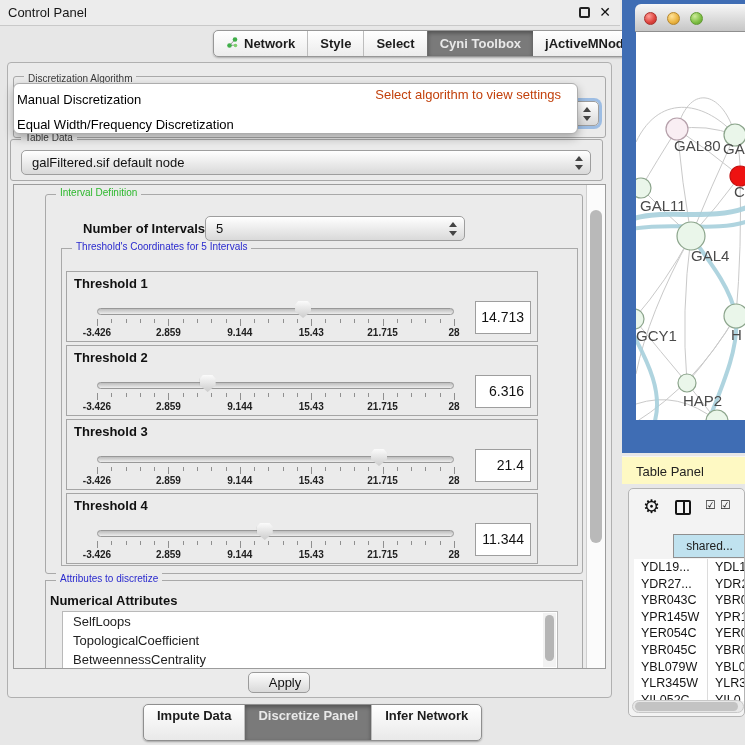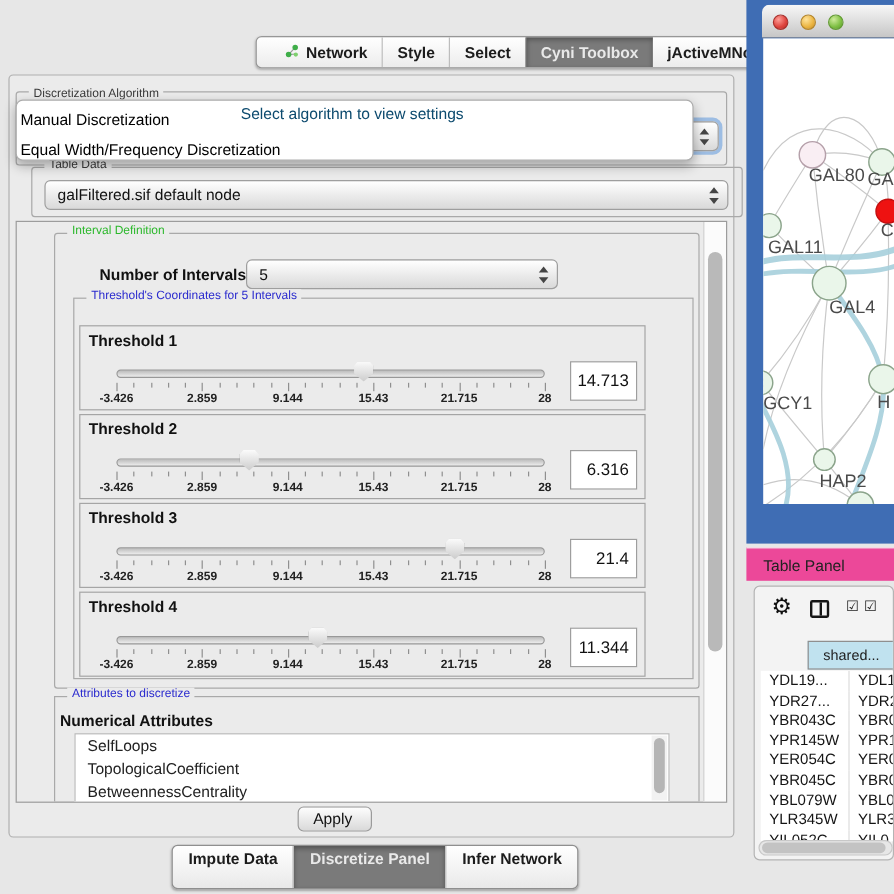--- a/index.html
+++ b/index.html
@@ -8,21 +8,21 @@
           font-family:"Liberation Sans","DejaVu Sans",sans-serif;color:#1b1b1b;}
 
   
   .cp-titlebar{position:absolute;left:0;top:0;width:620px;height:26px;background:#ececec;border-bottom:1px solid #c9c9c9;}
   .cp-title{position:absolute;left:8px;top:5px;font-size:13px;color:#161616;}
   .float-ico{position:absolute;right:30px;top:7px;width:11px;height:11px;border:2px solid #222;border-radius:2px;}
   .close-ico{position:absolute;right:9px;top:4px;font-size:14px;font-weight:bold;color:#111;}
 
   .cp-tabs{position:absolute;left:213px;top:30px;height:27px;display:flex;border:1px solid #979797;border-radius:5px;overflow:hidden;background:linear-gradient(#ffffff,#ececec);box-shadow:0 1px 2px rgba(0,0,0,.25);}
   .cp-tab{display:flex;align-items:center;gap:5px;padding:0 12px;font-size:13px;font-weight:600;color:#1c1c1c;border-left:1px solid #bdbdbd;white-space:nowrap;}
-  .cp-tab:first-child{border-left:none;margin-left:11px;}
+  .cp-tab:first-child{border-left:none;}
   .cp-tab.selected{background:#7a7a7a;color:#e9e9e9;border-left-color:#6d6d6d;box-shadow:inset 0 2px 4px rgba(0,0,0,.35);}
   .cp-tab.after-sel{border-left:none;}
 
   .cp-main{position:absolute;left:7px;top:62px;width:605px;height:636px;background:#ebebeb;border:1px solid #b0b0b0;border-radius:4px;}
 
   .group{position:absolute;border:1px solid #a9a9a9;border-radius:3px;}
   .group-title{position:absolute;top:-8px;left:10px;background:#ebebeb;padding:0 4px;font-size:10px;color:#3a3a3a;white-space:nowrap;}
   .gt-green{color:#2db82d;}
   .gt-blue{color:#2a2ace;}
 
@@ -32,26 +32,26 @@
   .combo{position:absolute;height:25px;border:1px solid #9e9e9e;border-radius:5px;background:linear-gradient(#ffffff,#d9d9d9);font-size:13px;line-height:23px;color:#111;}
   .combo .val{padding-left:10px;display:block;overflow:hidden;white-space:nowrap;}
   .spin{position:absolute;right:7px;top:5px;width:8px;height:14px;}
   .spin i{position:absolute;left:0;width:0;height:0;border-left:4px solid transparent;border-right:4px solid transparent;}
   .spin .up{top:0;border-bottom:5px solid #444;}
   .spin .dn{bottom:0;border-top:5px solid #444;}
 
   .algo-combo{left:18px;top:38px;width:573px;box-shadow:0 0 0 3px rgba(92,152,221,.55);}
 
   .algo-popup{position:absolute;left:5px;top:20px;width:565px;height:51px;background:#fff;border:1px solid #adadad;border-radius:6px;box-shadow:0 4px 10px rgba(0,0,0,.3);z-index:20;}
-  .popup-hint{position:absolute;left:0;right:4px;top:3px;text-align:center;font-size:13px;color:#0c4a6e;}
+  .popup-hint{position:absolute;left:0;right:16px;top:3px;text-align:right;font-size:13px;color:#c2410c;}
   .popup-opt{position:absolute;left:3px;font-size:13px;color:#000;white-space:nowrap;}
   .popup-opt.b{font-weight:normal;top:8px;}
   .popup-opt.r{top:33px;}
 
-  .td-group{left:18px;top:76px;width:593px;height:42px;}
+  .td-group{left:2px;top:76px;width:593px;height:42px;}
   .td-combo{left:10px;top:10px;width:570px;}
 
   .scrollpane{position:absolute;left:5px;top:121px;width:593px;height:485px;border:1px solid #9c9c9c;background:#ebebeb;overflow:hidden;}
   .vsb{position:absolute;right:0;top:0;bottom:0;width:19px;background:#fbfbfb;border-left:1px solid #cfcfcf;}
   .vsb .thumb{position:absolute;left:3px;top:25px;width:12px;height:333px;background:#b9b9b9;border-radius:6px;}
 
   .interval-group{left:31px;top:9px;width:538px;height:380px;}
   .noi-label{position:absolute;left:37px;top:26px;font-size:13px;font-weight:bold;color:#111;}
   .noi-combo{left:159px;top:21px;width:260px;}
   .thr-group{position:absolute;left:15px;top:53px;width:517px;height:318px;border:1px solid #a9a9a9;}
@@ -67,38 +67,38 @@
   .tick-label{position:absolute;top:55px;transform:translateX(-50%);font-size:10px;font-weight:bold;color:#222;white-space:nowrap;}
   .th-value{position:absolute;left:408px;top:29px;width:56px;height:33px;background:#fff;border:1px solid #9e9e9e;font-size:14px;color:#111;text-align:right;line-height:31px;padding-right:6px;}
 
   .attr-group{position:absolute;left:31px;top:395px;width:538px;height:89px;border:1px solid #a9a9a9;}
   .attr-sub{position:absolute;left:4px;top:12px;font-size:13px;font-weight:bold;color:#111;}
   .attr-list{position:absolute;left:16px;top:30px;width:496px;height:58px;background:#fff;border:1px solid #b9b9b9;overflow:hidden;}
   .attr-item{padding-left:10px;font-size:13px;line-height:19px;color:#222;white-space:nowrap;}
   .lsb{position:absolute;right:1px;top:1px;bottom:1px;width:13px;background:#f2f2f2;}
   .lsb .thumb{position:absolute;left:2px;top:2px;width:9px;height:46px;background:#b5b5b5;border-radius:5px;}
 
-  .apply-btn{position:absolute;left:240px;top:609px;width:62px;height:21px;border:1px solid #9b9b9b;border-radius:5px;background:linear-gradient(#fdfdfd,#d9d9d9);font-size:13px;line-height:19px;color:#111;padding-left:12px;}
+  .apply-btn{position:absolute;left:240px;top:609px;width:62px;height:21px;border:1px solid #9b9b9b;border-radius:5px;background:linear-gradient(#fdfdfd,#d9d9d9);font-size:13px;text-align:center;line-height:19px;color:#111;padding-left:12px;}
 
   .cp-bottom-tabs{position:absolute;left:143px;top:704px;height:37px;display:flex;border:1px solid #8f8f8f;border-radius:5px;overflow:hidden;background:linear-gradient(#ffffff,#e9e9e9);box-shadow:0 1px 2px rgba(0,0,0,.3);}
   .cp-btab{padding:0 13px;font-size:13px;font-weight:600;line-height:21px;color:#1c1c1c;border-left:1px solid #bdbdbd;white-space:nowrap;}
   .cp-btab:first-child{border-left:none;}
   .cp-btab.selected{background:#7a7a7a;color:#e9e9e9;box-shadow:inset 0 2px 4px rgba(0,0,0,.35);}
 
   
   .net-win{position:absolute;left:622px;top:0;width:123px;height:453px;background:#3f6db4;}
   .net-titlebar{position:absolute;left:13px;top:4px;width:110px;height:28px;background:linear-gradient(#f7f7f7,#c6c6c6);border-bottom:1px solid #8f8f8f;border-radius:6px 0 0 0;}
   .tl{position:absolute;top:8px;width:13px;height:13px;border-radius:50%;}
   .tl.red{left:9px;background:radial-gradient(circle at 35% 30%,#ff9d96,#dd423c 60%,#b5332f);border:1px solid #a8302c;}
   .tl.yellow{left:32px;background:radial-gradient(circle at 35% 30%,#ffe39a,#eab33f 60%,#c38d2a);border:1px solid #b5862c;}
   .tl.green{left:55px;background:radial-gradient(circle at 35% 30%,#cdeb9a,#7cbe41 60%,#5d9730);border:1px solid #629a33;}
   .net-canvas{position:absolute;left:14px;top:32px;width:109px;height:388px;background:#fff;overflow:hidden;}
 
   
-  .tp-header{position:absolute;left:622px;top:456px;width:123px;height:28px;background:#ec4899;border-top:1px solid #f6f6f6;}
+  .tp-header{position:absolute;left:622px;top:456px;width:123px;height:28px;background:#fef9c3;border-top:1px solid #f6f6f6;}
   .tp-header span{position:absolute;left:14px;top:7px;font-size:13px;color:#222;}
   .tp-body{position:absolute;left:628px;top:488px;width:117px;height:229px;background:#f3f3f3;border:1px solid #b4b4b4;border-radius:5px;overflow:hidden;}
   .gear-ico{position:absolute;left:14px;top:8px;font-size:19px;color:#111;line-height:1;}
   .cols-ico{position:absolute;left:46px;top:11px;width:16px;height:15px;border:2px solid #151515;border-radius:2px;}
   .cols-ico i{position:absolute;left:50%;top:0;bottom:0;border-left:2px solid #151515;}
   .chk-ico{position:absolute;top:10px;font-size:12px;color:#222;line-height:1;}
   .tp-table-head{position:absolute;left:5px;top:45px;height:24px;display:flex;}
   .tp-hc{height:24px;border:1px solid #8f8f8f;font-size:12px;color:#1d1d1d;text-align:center;line-height:22px;overflow:hidden;white-space:nowrap;}
   .tp-hc.c1{width:73px;background:#c0e2ef;margin-left:39px;}
   .tp-hc.c2{width:70px;background:#ededed;border-left:none;}
@@ -108,20 +108,25 @@
   .tp-cell.c1{width:73px;padding-left:7px;}
   .tp-cell.c2{width:67px;padding-left:7px;border-left:1px solid #dcdcdc;}
   .hsb{position:absolute;left:3px;top:211px;width:112px;height:13px;background:#e7e7e7;border:1px solid #c8c8c8;border-radius:7px;}
   .hsb .thumb{position:absolute;left:2px;top:1px;width:103px;height:9px;background:#c3c3c3;border-radius:5px;}
 </style>
 </head>
 <body>
 
 <div class="screen">
 
+  <div class="cp-titlebar">
+    <span class="cp-title">Control Panel</span>
+    <span class="float-ico"></span>
+    <span class="close-ico">✕</span>
+  </div>
 
   <div class="cp-tabs">
     <div class="cp-tab">
       <span>
         <svg width="13" height="13" viewBox="0 0 13 13">
             <line x1="3.5" y1="9.5" x2="9" y2="3.5" stroke="#9a9a9a" stroke-width="1"></line>
             <line x1="3.5" y1="9.5" x2="9.5" y2="9" stroke="#9a9a9a" stroke-width="1"></line>
             <circle cx="3.5" cy="9.5" r="2.3" fill="#3fae49"></circle>
             <circle cx="9" cy="3.5" r="2.3" fill="#3fae49"></circle>
             <circle cx="9.5" cy="9.5" r="1.8" fill="#7fd06f"></circle>

